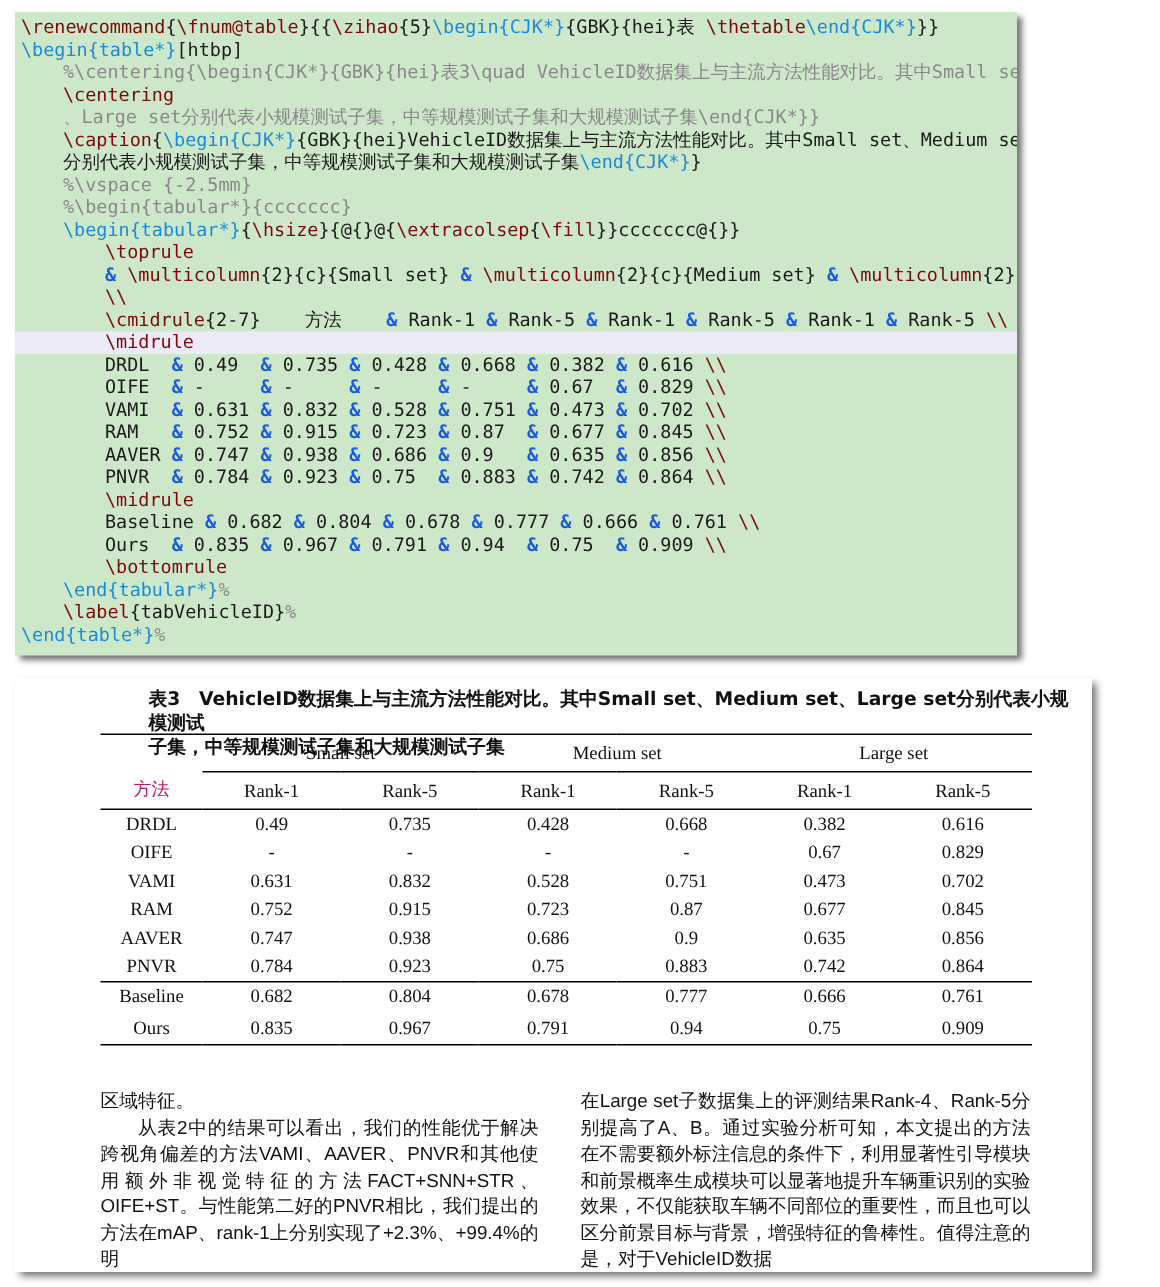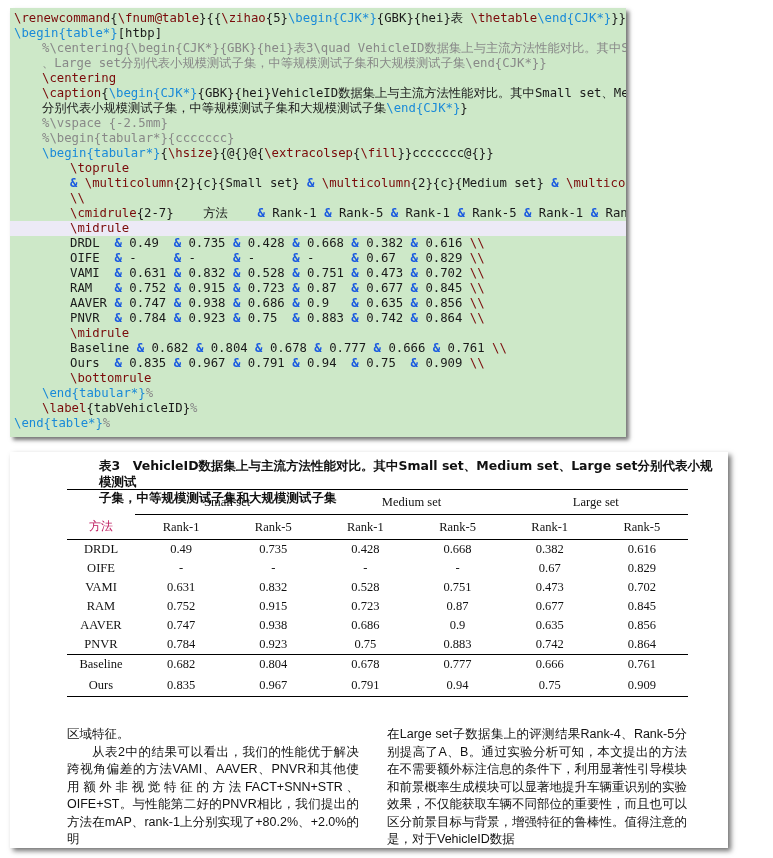--- a/index.html
+++ b/index.html
@@ -1,20 +1,20 @@
 <!DOCTYPE html>
 <html><head>
 <meta charset="utf-8">
 <style>
   html, body { margin: 0; padding: 0; background: #ffffff; }
   body { width: 773px; height: 858px; position: relative; overflow: hidden; }
 
   
   .code-panel {
-    position: absolute; left: 10px; top: 8px; width: 616px; height: 429px;
+    position: absolute; left: 10px; top: 8px; width: 668px; height: 429px;
     background: #cde8c8;
     box-shadow: 3px 3px 4px rgba(0,0,0,0.55);
     font-family: "DejaVu Sans Mono", "Liberation Mono", monospace;
     font-size: 12.3px; line-height: 15px; color: #1a1a1a;
     padding-top: 3px; box-sizing: border-box; overflow: hidden;
   }
   .code-line { white-space: pre; height: 15px; padding-left: 4px; }
   .code-line.hl { background: #eceaf6; }
   .kw  { color: #7a0a0a; }     
   .env { color: #1a8ad8; }     
@@ -60,22 +60,22 @@
   .col-right { left: 377px; width: 300px; }
   .indent { text-indent: 25px; }
 </style>
 </head>
 <body>
 
 <div class="code-panel">
   <div class="code-line"><span class="kw">\renewcommand</span>{<span class="kw">\fnum@table</span>}{{<span class="kw">\zihao</span>{5}<span class="env">\begin{CJK*}</span>{GBK}{hei}表 <span class="kw">\thetable</span><span class="env">\end{CJK*}</span>}}</div>
   <div class="code-line"><span class="env">\begin{table*}</span>[htbp]</div>
   <div class="code-line ind1 cm">%\centering{\begin{CJK*}{GBK}{hei}表3\quad VehicleID数据集上与主流方法性能对比。其中Small set、Medium set</div>
+  <div class="code-line ind1 kw">\centering</div>
   <div class="code-line ind1 cm">、Large set分别代表小规模测试子集，中等规模测试子集和大规模测试子集\end{CJK*}}</div>
-  <div class="code-line ind1 kw">\centering</div>
   <div class="code-line ind1"><span class="kw">\caption</span>{<span class="env">\begin{CJK*}</span>{GBK}{hei}VehicleID数据集上与主流方法性能对比。其中Small set、Medium set、Large set</div>
   <div class="code-line ind1">分别代表小规模测试子集，中等规模测试子集和大规模测试子集<span class="env">\end{CJK*}</span>}</div>
   <div class="code-line ind1 cm">%\vspace {-2.5mm}</div>
   <div class="code-line ind1 cm">%\begin{tabular*}{ccccccc}</div>
   <div class="code-line ind1"><span class="env">\begin{tabular*}</span>{<span class="kw">\hsize</span>}{@{}@{<span class="kw">\extracolsep</span>{<span class="kw">\fill</span>}}ccccccc@{}}</div>
   <div class="code-line ind2 kw">\toprule</div>
   <div class="code-line ind2"><span class="amp">&amp;</span> <span class="kw">\multicolumn</span>{2}{c}{Small set} <span class="amp">&amp;</span> <span class="kw">\multicolumn</span>{2}{c}{Medium set} <span class="amp">&amp;</span> <span class="kw">\multicolumn</span>{2}{c}{Large set}</div>
   <div class="code-line ind2 kw">\\</div>
   <div class="code-line ind2"><span class="kw">\cmidrule</span>{2-7}    方法    <span class="amp">&amp;</span> Rank-1 <span class="amp">&amp;</span> Rank-5 <span class="amp">&amp;</span> Rank-1 <span class="amp">&amp;</span> Rank-5 <span class="amp">&amp;</span> Rank-1 <span class="amp">&amp;</span> Rank-5 <span class="kw">\\</span></div>
   <div class="code-line ind2 kw hl">\midrule</div>
@@ -191,18 +191,18 @@
           <td>0.791</td>
           <td>0.94</td>
           <td>0.75</td>
           <td>0.909</td>
         </tr>
       </tbody>
   </table>
 
   <div class="body-text col-left">
     <p>区域特征。</p>
-    <p class="indent">从表2中的结果可以看出，我们的性能优于解决跨视角偏差的方法VAMI、AAVER、PNVR和其他使用额外非视觉特征的方法FACT+SNN+STR、OIFE+ST。与性能第二好的PNVR相比，我们提出的方法在mAP、rank-1上分别实现了+80.2%、+2.0%的明</p>
+    <p class="indent">从表2中的结果可以看出，我们的性能优于解决跨视角偏差的方法VAMI、AAVER、PNVR和其他使用额外非视觉特征的方法FACT+SNN+STR、OIFE+ST。与性能第二好的PNVR相比，我们提出的方法在mAP、rank-1上分别实现了+2.3%、+99.4%的明</p>
   </div>
   <div class="body-text col-right">
     <p>在Large set子数据集上的评测结果Rank-4、Rank-5分别提高了A、B。通过实验分析可知，本文提出的方法在不需要额外标注信息的条件下，利用显著性引导模块和前景概率生成模块可以显著地提升车辆重识别的实验效果，不仅能获取车辆不同部位的重要性，而且也可以区分前景目标与背景，增强特征的鲁棒性。值得注意的是，对于VehicleID数据</p>
   </div>
 </div>
 
 </body></html>

